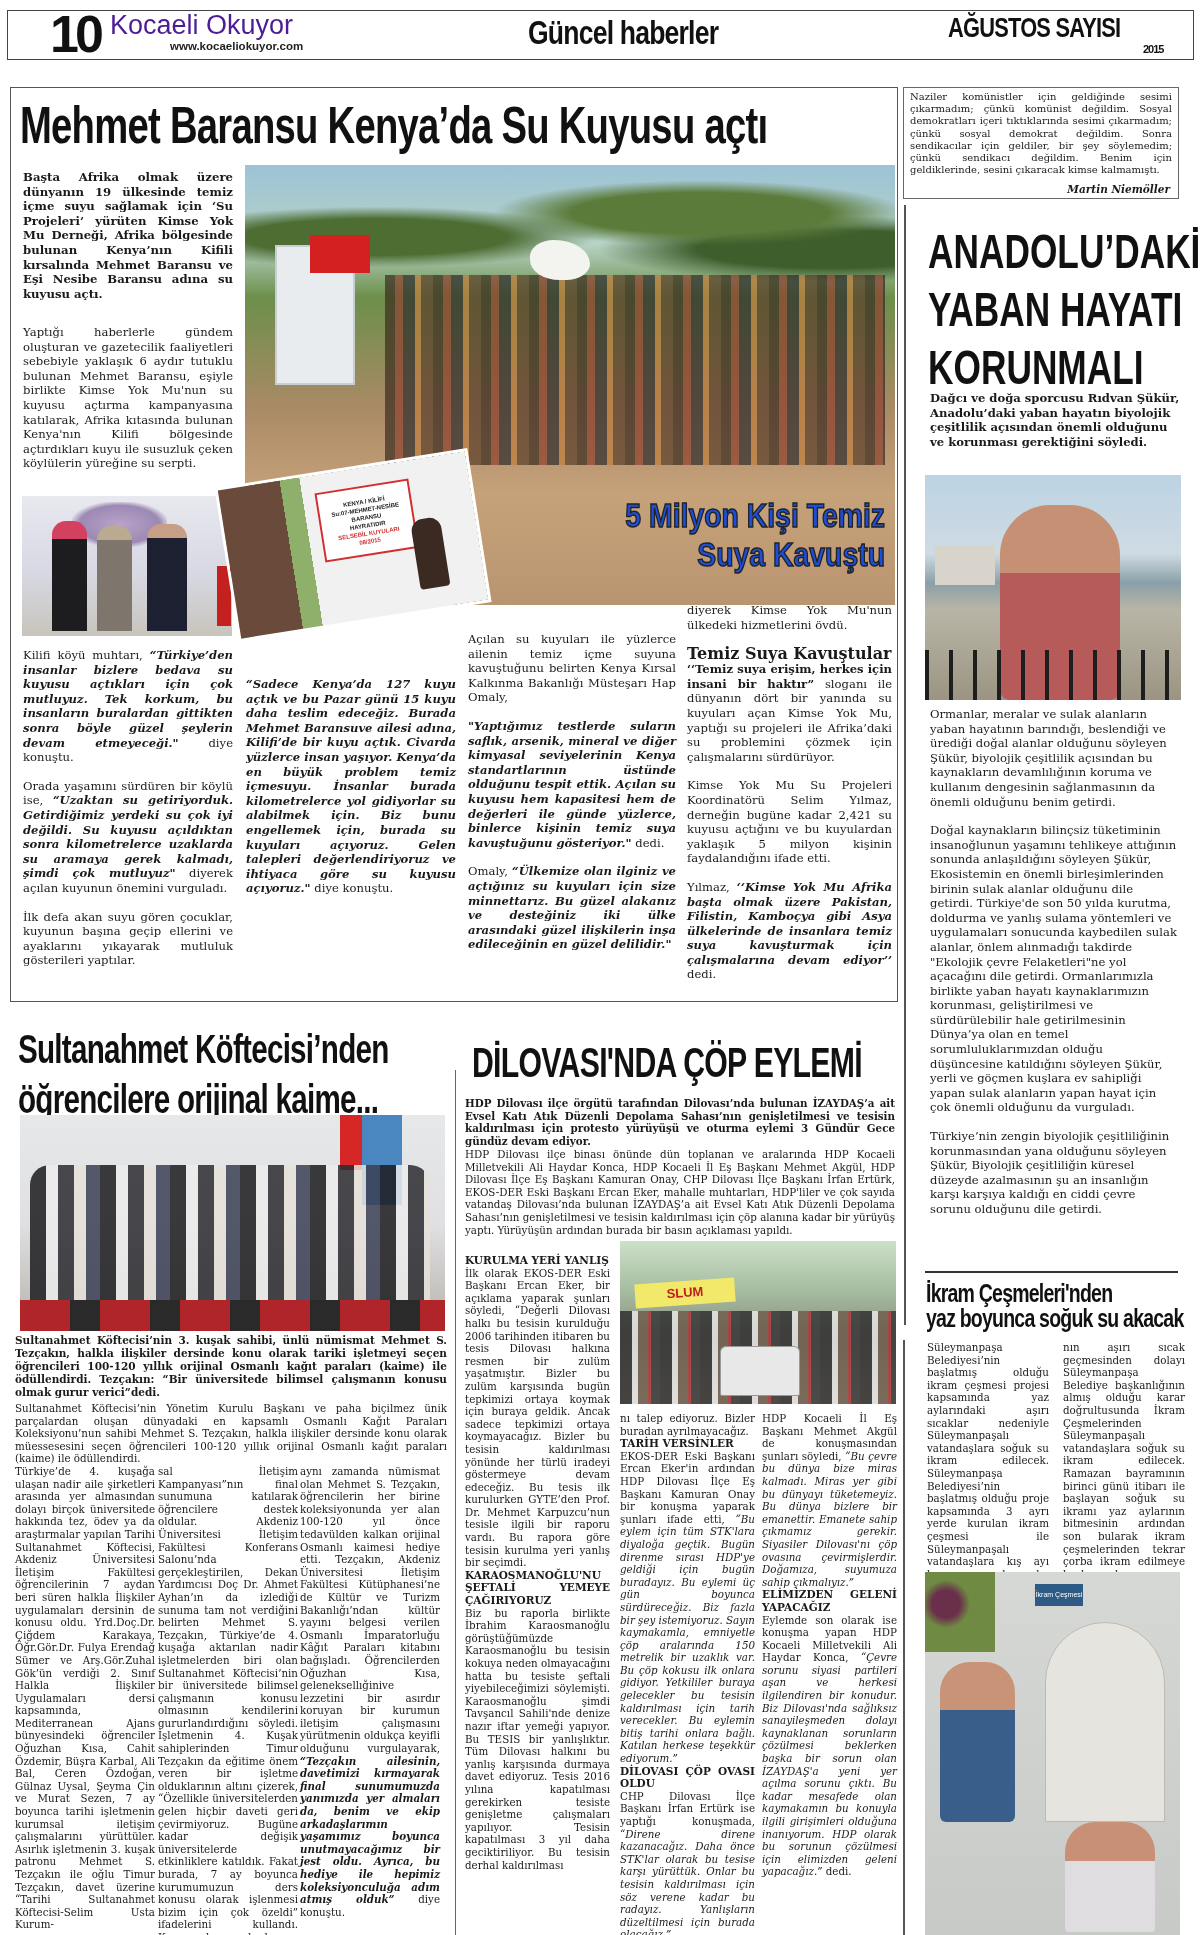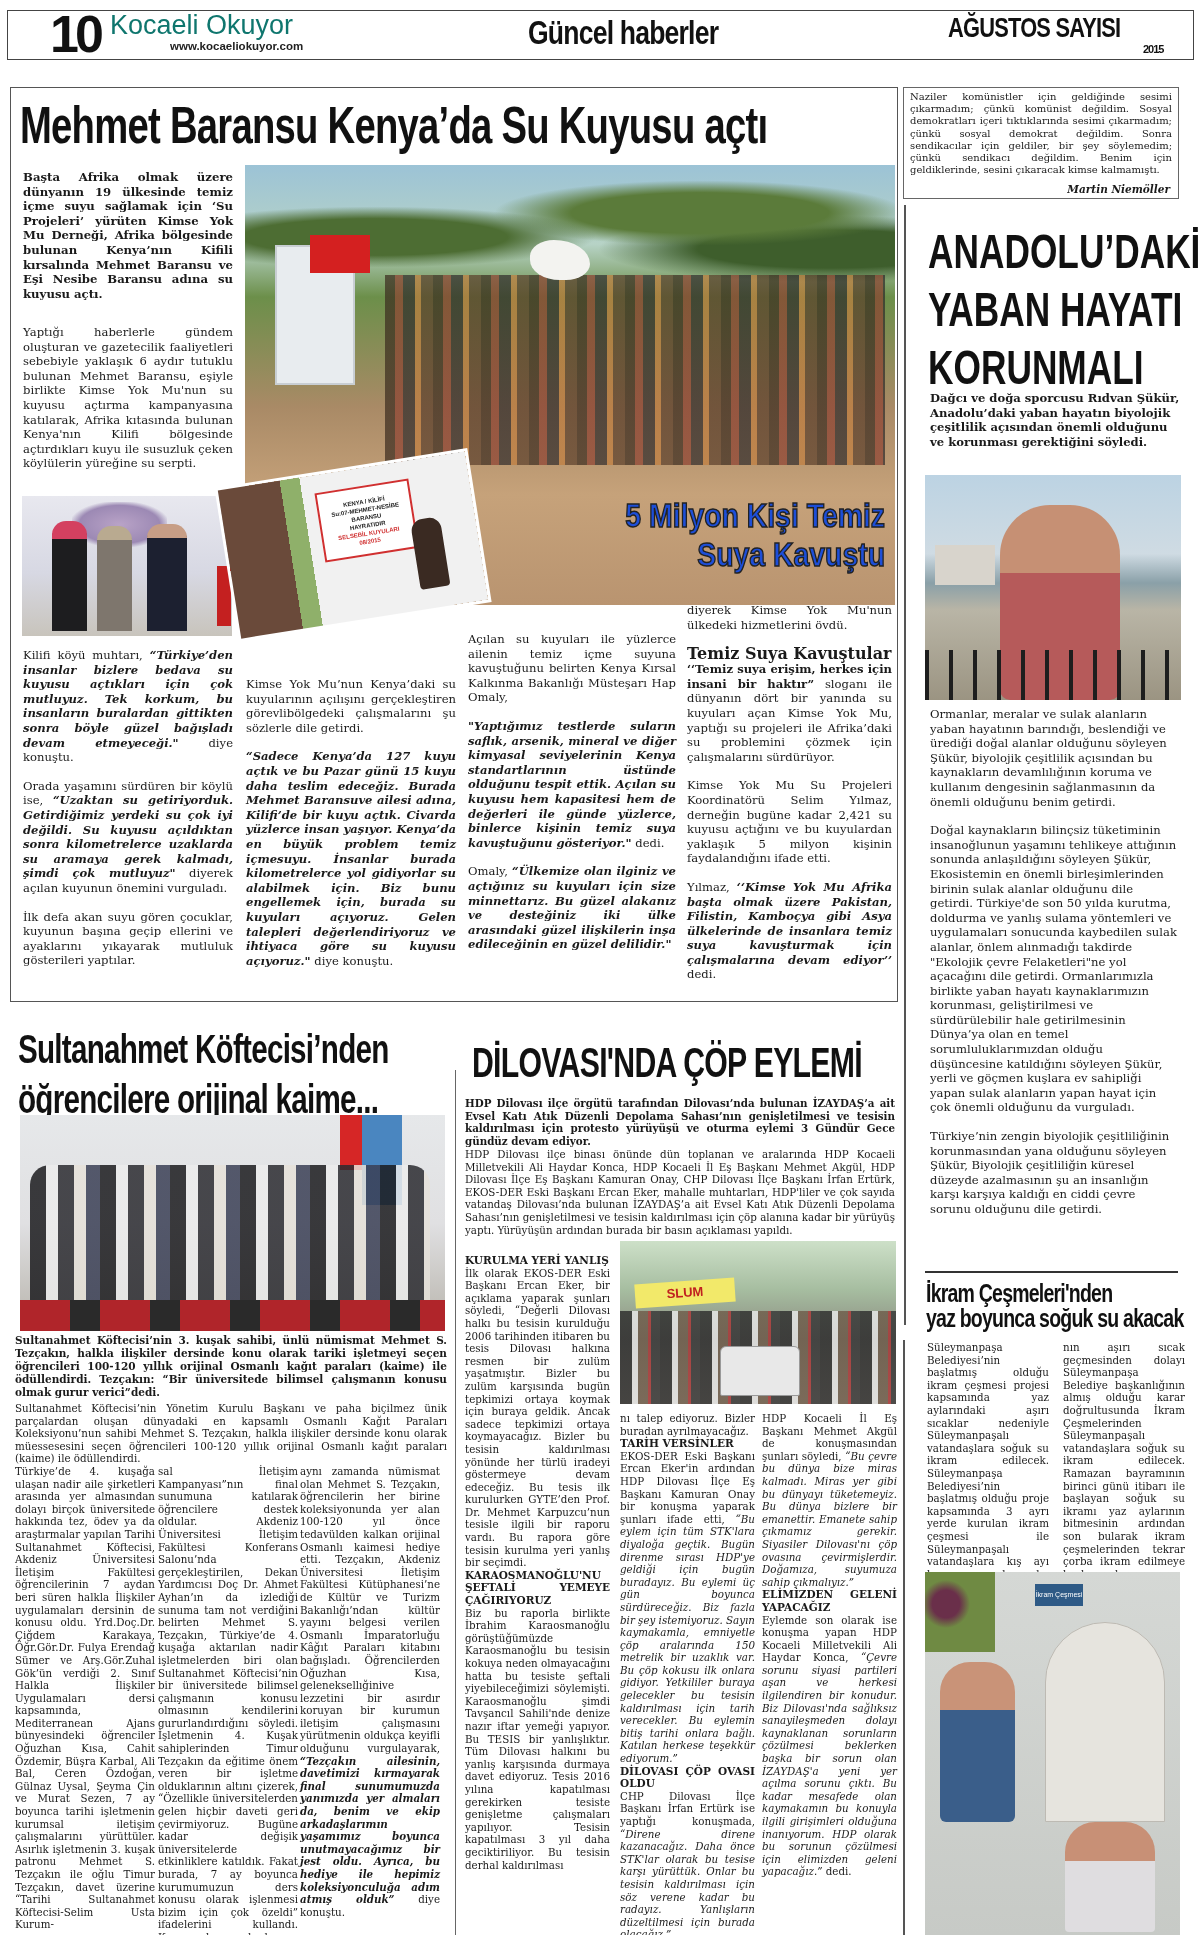--- a/index.html
+++ b/index.html
@@ -15,21 +15,21 @@
 .sm p{margin-bottom:0}
 .sm h4{font-size:10.5px;font-weight:bold;margin-top:0;line-height:12.6px}
 .photo{position:absolute;overflow:hidden}
 .box{position:absolute;border:1.5px solid #555}
 </style>
 </head>
 <body>
 
 <div class="box" style="left:7px;top:10px;width:1187px;height:50px;border:1px solid #444;"></div>
 <div class="abs headline" style="left:50px;top:6px;font-size:52px;line-height:56px;letter-spacing:-4px;">10</div>
-<div class="abs" style="left:110px;top:10px;font-family:'Liberation Sans',sans-serif;font-size:27px;line-height:30px;color:#0f766e;">Kocaeli Okuyor</div>
+<div class="abs" style="left:110px;top:10px;font-family:'Liberation Sans',sans-serif;font-size:27px;line-height:30px;color:#4c1d95;">Kocaeli Okuyor</div>
 <div class="abs" style="left:170px;top:40px;font-family:'Liberation Sans',sans-serif;font-size:11.5px;font-weight:bold;color:#222;">www.kocaeliokuyor.com</div>
 <div class="abs headline" style="left:528px;top:12px;font-size:34px;line-height:40px;transform:scaleX(0.78);">Güncel haberler</div>
 <div class="abs headline" style="left:948px;top:12px;font-size:28px;line-height:32px;transform:scaleX(0.78);">AĞUSTOS SAYISI</div>
 <div class="abs headline" style="left:1143px;top:43px;font-size:11px;">2015</div>
 
 <div class="box" style="left:10px;top:87px;width:888px;height:915px;"></div>
 <div class="abs headline" style="left:20px;top:96px;font-size:52px;line-height:58px;transform:scaleX(0.735);white-space:nowrap;">Mehmet Baransu Kenya’da Su Kuyusu açtı</div>
 
 <div class="abs bt" style="left:23px;top:170px;width:210px;font-weight:bold;font-size:11.7px;line-height:14.6px;">
   <span>Başta Afrika olmak üzere dünyanın 19 ülkesinde temiz içme suyu sağlamak için ‘Su Projeleri’ yürüten Kimse Yok Mu Derneği, Afrika bölgesinde bulunan Kenya’nın Kifili kırsalında Mehmet Baransu ve Eşi Nesibe Baransu adına su kuyusu açtı.</span>
@@ -64,27 +64,26 @@
   </div>
   <div class="abs" style="left:185px;top:60px;width:30px;height:70px;background:#3a2a22;border-radius:12px 12px 4px 4px;"></div>
 </div>
 
 <div class="abs" style="left:535px;top:496px;width:350px;text-align:right;font-family:'Liberation Sans',sans-serif;font-weight:bold;color:#1d4ed8;-webkit-text-stroke:1.5px #222;font-size:33px;line-height:39px;">
   <div style="transform:scaleX(0.86);transform-origin:right;">5 Milyon Kişi Temiz</div>
   <div style="transform:scaleX(0.86);transform-origin:right;">Suya Kavuştu</div>
 </div>
 
 <div class="abs bt" style="left:23px;top:648px;width:210px;">
-  <p><span>Kilifi köyü muhtarı, </span><i>“Türkiye’den insanlar bizlere bedava su kuyusu açtıkları için çok mutluyuz. Tek korkum, bu insanların buralardan gittikten sonra böyle güzel bağışladı devam etmeyeceği."</i><span> diye konuştu.</span></p>
+  <p><span>Kilifi köyü muhtarı, </span><i>“Türkiye’den insanlar bizlere bedava su kuyusu açtıkları için çok mutluyuz. Tek korkum, bu insanların buralardan gittikten sonra böyle güzel şeylerin devam etmeyeceği."</i><span> diye konuştu.</span></p>
   <p><span>Orada yaşamını sürdüren bir köylü ise, </span><i>“Uzaktan su getiriyorduk. Getirdiğimiz yerdeki su çok iyi değildi. Su kuyusu açıldıktan sonra kilometrelerce uzaklarda su aramaya gerek kalmadı, şimdi çok mutluyuz"</i><span> diyerek açılan kuyunun önemini vurguladı.</span></p>
   <p><span>İlk defa akan suyu gören çocuklar, kuyunun başına geçip ellerini ve ayaklarını yıkayarak mutluluk gösterileri yaptılar.</span></p>
 </div>
 
 <div class="abs bt" style="left:246px;top:677px;width:210px;">
-  <p><span>Kimse Yok Mu’nun Kenya’daki su kuyularının açılışını gerçekleştiren görevlibölgedeki çalışmalarını şu sözlerle dile getirdi.</span></p>
   <p><i>“Sadece Kenya’da 127 kuyu açtık ve bu Pazar günü 15 kuyu daha teslim edeceğiz. Burada Mehmet Baransuve ailesi adına, Kilifi’de bir kuyu açtık. Civarda yüzlerce insan yaşıyor. Kenya’da en büyük problem temiz içmesuyu. İnsanlar burada kilometrelerce yol gidiyorlar su alabilmek için. Biz bunu engellemek için, burada su kuyuları açıyoruz. Gelen talepleri değerlendiriyoruz ve ihtiyaca göre su kuyusu açıyoruz."</i><span> diye konuştu.</span></p>
 </div>
 
 <div class="abs bt" style="left:468px;top:632px;width:208px;">
   <p><span>Açılan su kuyuları ile yüzlerce ailenin temiz içme suyuna kavuştuğunu belirten Kenya Kırsal Kalkınma Bakanlığı Müsteşarı Hap Omaly,</span></p>
   <p><i>"Yaptığımız testlerde suların saflık, arsenik, mineral ve diğer kimyasal seviyelerinin Kenya standartlarının üstünde olduğunu tespit ettik. Açılan su kuyusu hem kapasitesi hem de değerleri ile günde yüzlerce, binlerce kişinin temiz suya kavuştuğunu gösteriyor."</i><span> dedi.</span></p>
   <p><span>Omaly, </span><i>“Ülkemize olan ilginiz ve açtığınız su kuyuları için size minnettarız. Bu güzel alakanız ve desteğiniz iki ülke arasındaki güzel ilişkilerin inşa edileceğinin en güzel delilidir."</i></p>
 </div>
 
 <div class="abs bt" style="left:687px;top:603px;width:205px;">

